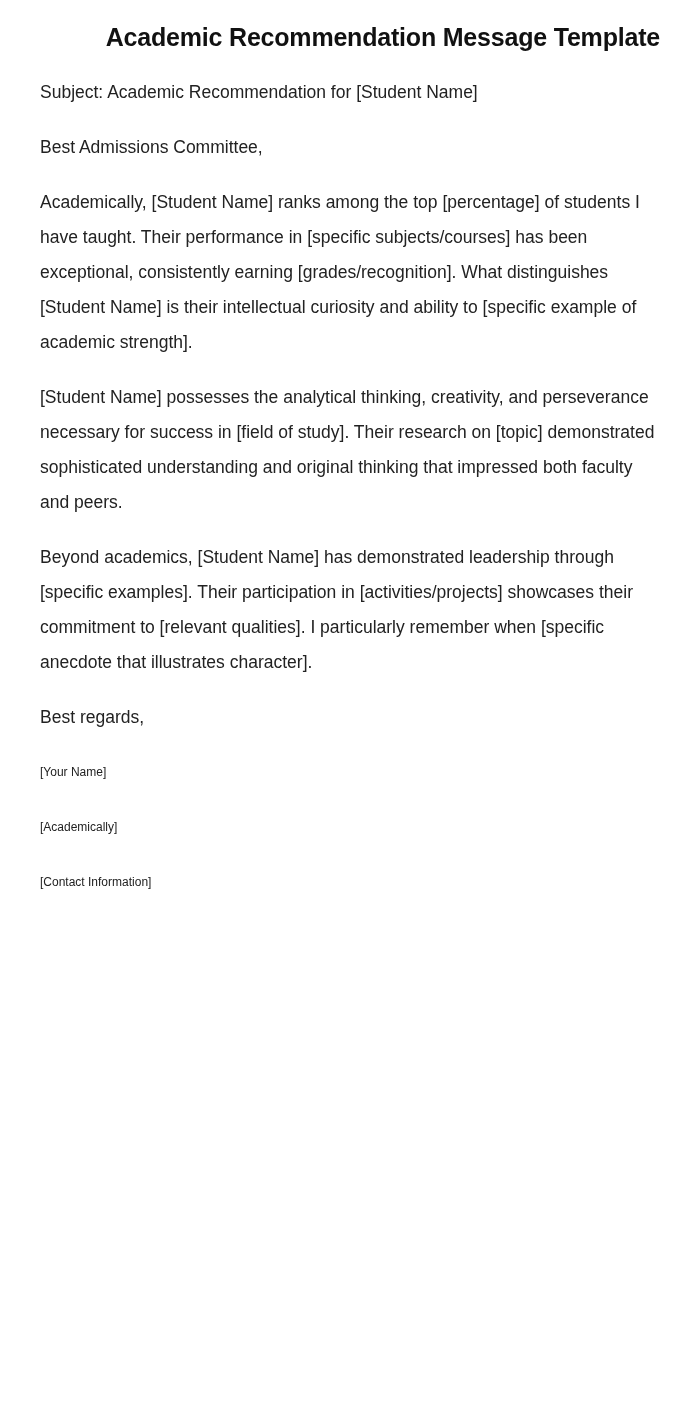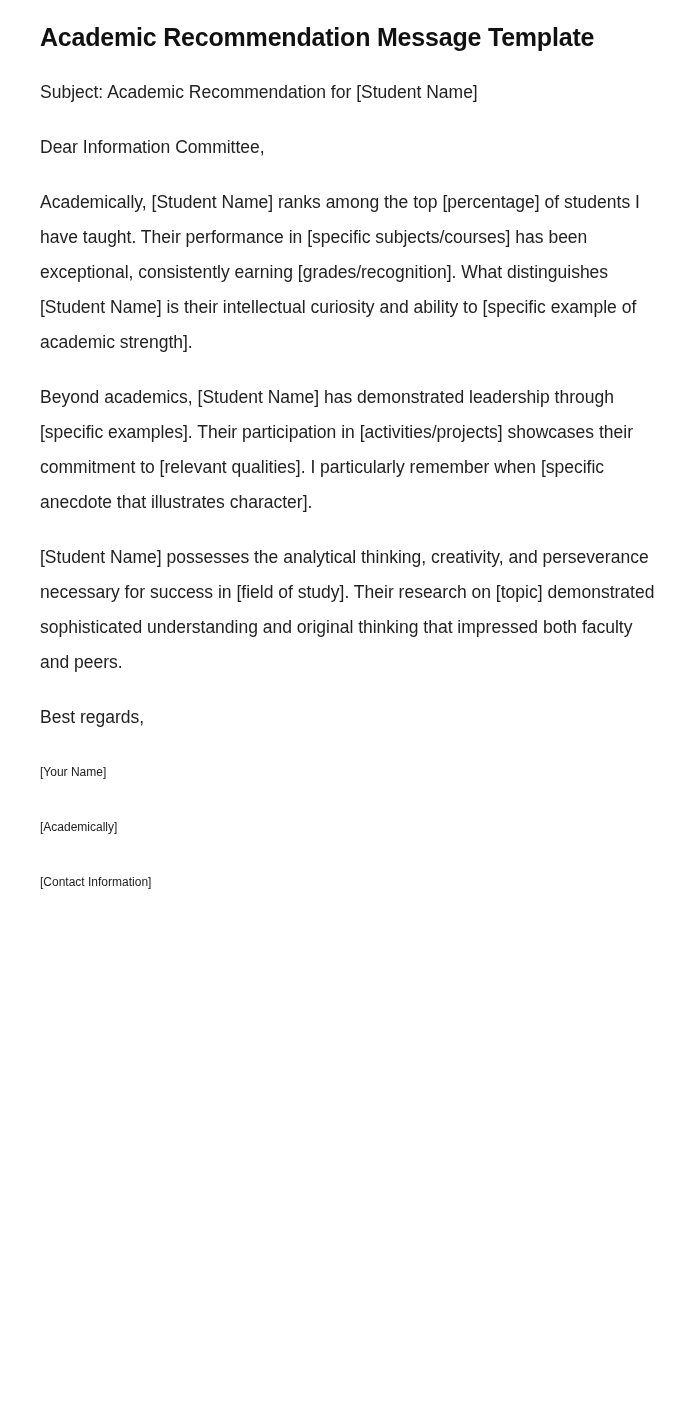--- a/index.html
+++ b/index.html
@@ -19,20 +19,21 @@
     padding: 22px 40px 40px 40px;
     background: #ffffff;
   }
   .doc-title {
     font-size: 25px;
     line-height: 1.25;
     font-weight: bold;
     color: #111111;
     margin: 0 0 22px 0;
     letter-spacing: -0.2px;
+    text-align: right;
   }
   .doc-para {
     font-size: 17.5px;
     line-height: 35px;
     color: #222222;
     margin: 8px 0 20px 0;
     font-weight: normal;
   }
   .signature-line {
     font-size: 12px;
@@ -46,28 +47,28 @@
 </style>
 </head>
 <body>
 
 <div class="page">
 
   <h1 class="doc-title">Academic Recommendation Message Template</h1>
 
   <p class="doc-para">Subject: Academic Recommendation for [Student Name]</p>
 
-  <p class="doc-para">Dear Information Committee,</p>
+  <p class="doc-para">Best Admissions Committee,</p>
 
 
   <p class="doc-para">Academically, [Student Name] ranks among the top [percentage] of students I have taught. Their performance in [specific subjects/courses] has been exceptional, consistently earning [grades/recognition]. What distinguishes [Student Name] is their intellectual curiosity and ability to [specific example of academic strength].</p>
 
+  <p class="doc-para">[Student Name] possesses the analytical thinking, creativity, and perseverance necessary for success in [field of study]. Their research on [topic] demonstrated sophisticated understanding and original thinking that impressed both faculty and peers.</p>
+
   <p class="doc-para">Beyond academics, [Student Name] has demonstrated leadership through [specific examples]. Their participation in [activities/projects] showcases their commitment to [relevant qualities]. I particularly remember when [specific anecdote that illustrates character].</p>
-
-  <p class="doc-para">[Student Name] possesses the analytical thinking, creativity, and perseverance necessary for success in [field of study]. Their research on [topic] demonstrated sophisticated understanding and original thinking that impressed both faculty and peers.</p>
 
 
   <p class="doc-para">Best regards,</p>
 
   <p class="signature-line">[Your Name]</p>
 
 
   <p class="signature-line">[Academically]</p>
 
   <p class="signature-line">[Contact Information]</p>

